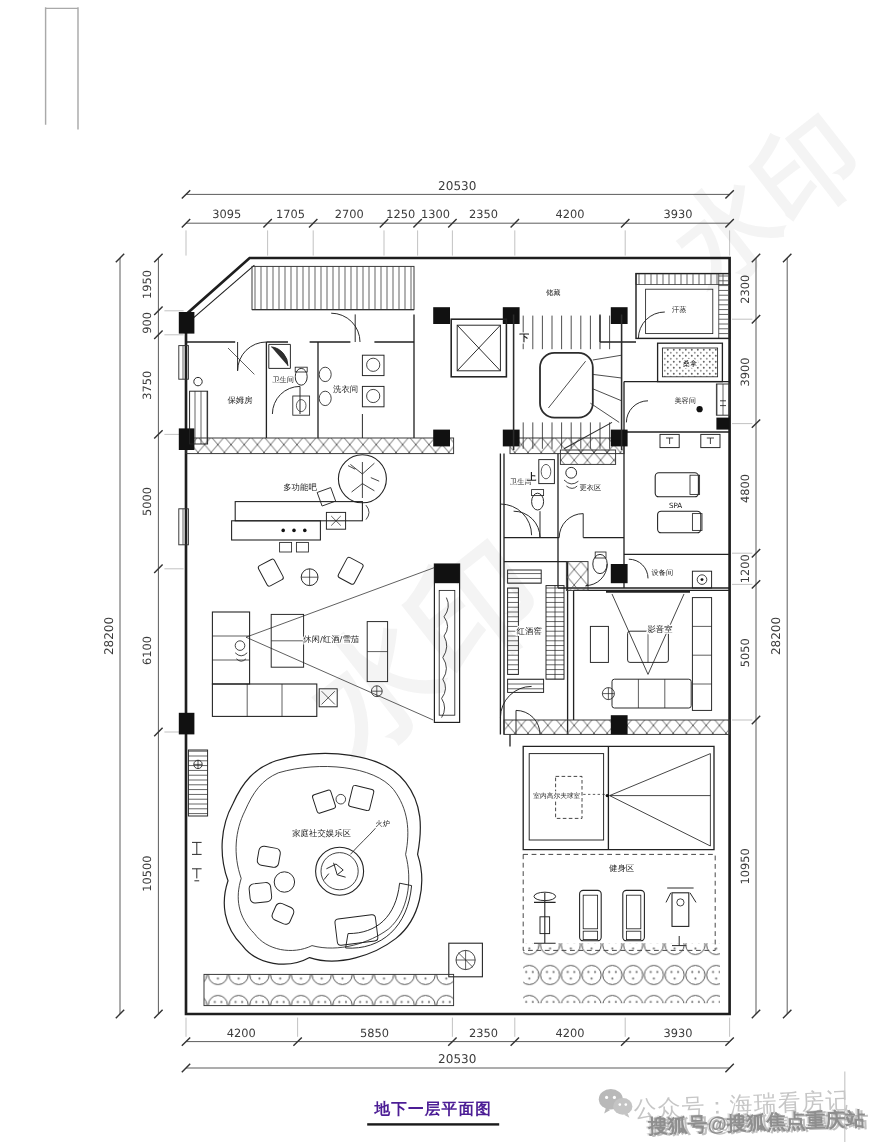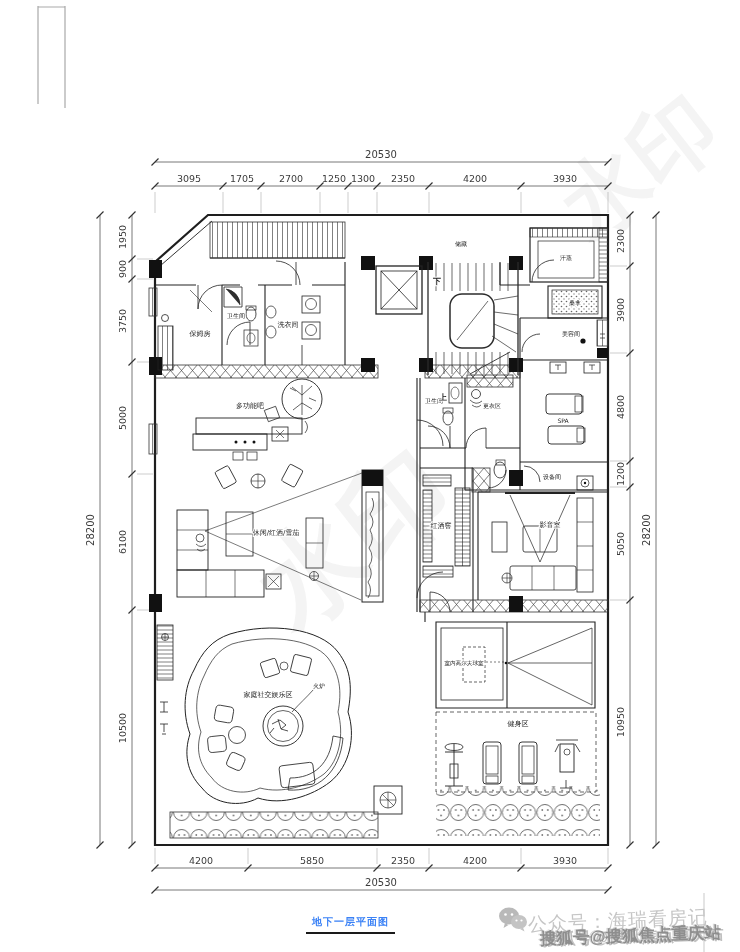--- a/index.html
+++ b/index.html
@@ -5,21 +5,21 @@
   html,body{margin:0;padding:0;background:#ffffff;}
   #page{position:relative;width:740px;height:952px;background:#fff;overflow:hidden;
         font-family:"Liberation Sans",sans-serif;}
   svg{position:absolute;left:0;top:0;}
   .dimtxt{font-family:"DejaVu Sans","Liberation Sans",sans-serif;font-size:9.5px;fill:#3b3b3b;}
   .dimtot{font-family:"DejaVu Sans","Liberation Sans",sans-serif;font-size:10px;fill:#3b3b3b;}
   .room{font-family:"DejaVu Sans","Liberation Sans",sans-serif;font-size:7px;fill:#1c1c1c;
         paint-order:stroke;stroke:#ffffff;stroke-width:2px;}
   .room-sm{font-size:6px;}
   .stairlbl{font-size:8px;font-weight:bold;}
-  #plan-title{position:absolute;left:306px;top:915px;font-size:10px;font-weight:bold;color:#3b82f6;
+  #plan-title{position:absolute;left:306px;top:915px;font-size:13px;font-weight:bold;color:#4c1d95;
         border-bottom:2px solid #1a1a1a;padding:0 6px 3px 6px;letter-spacing:1px;}
   .wm-faint{position:absolute;font-size:105px;font-weight:bold;color:rgba(60,60,60,0.055);
         transform:rotate(-38deg);white-space:nowrap;pointer-events:none;}
   #wm-line1{position:absolute;left:528px;top:908px;font-size:19px;color:#c6c6c6;
         transform:rotate(-2.5deg);white-space:nowrap;letter-spacing:1px;}
   #wm-line2{position:absolute;left:540px;top:925px;font-size:16.5px;font-weight:bold;color:#8e8e8e;
         transform:rotate(-2deg);white-space:nowrap;
         text-shadow:2.5px 1px 0 rgba(130,130,130,0.5), -1.5px -0.5px 0 rgba(150,150,150,0.35);}
   #wm-wechat{position:absolute;left:498px;top:906px;}
 </style>

